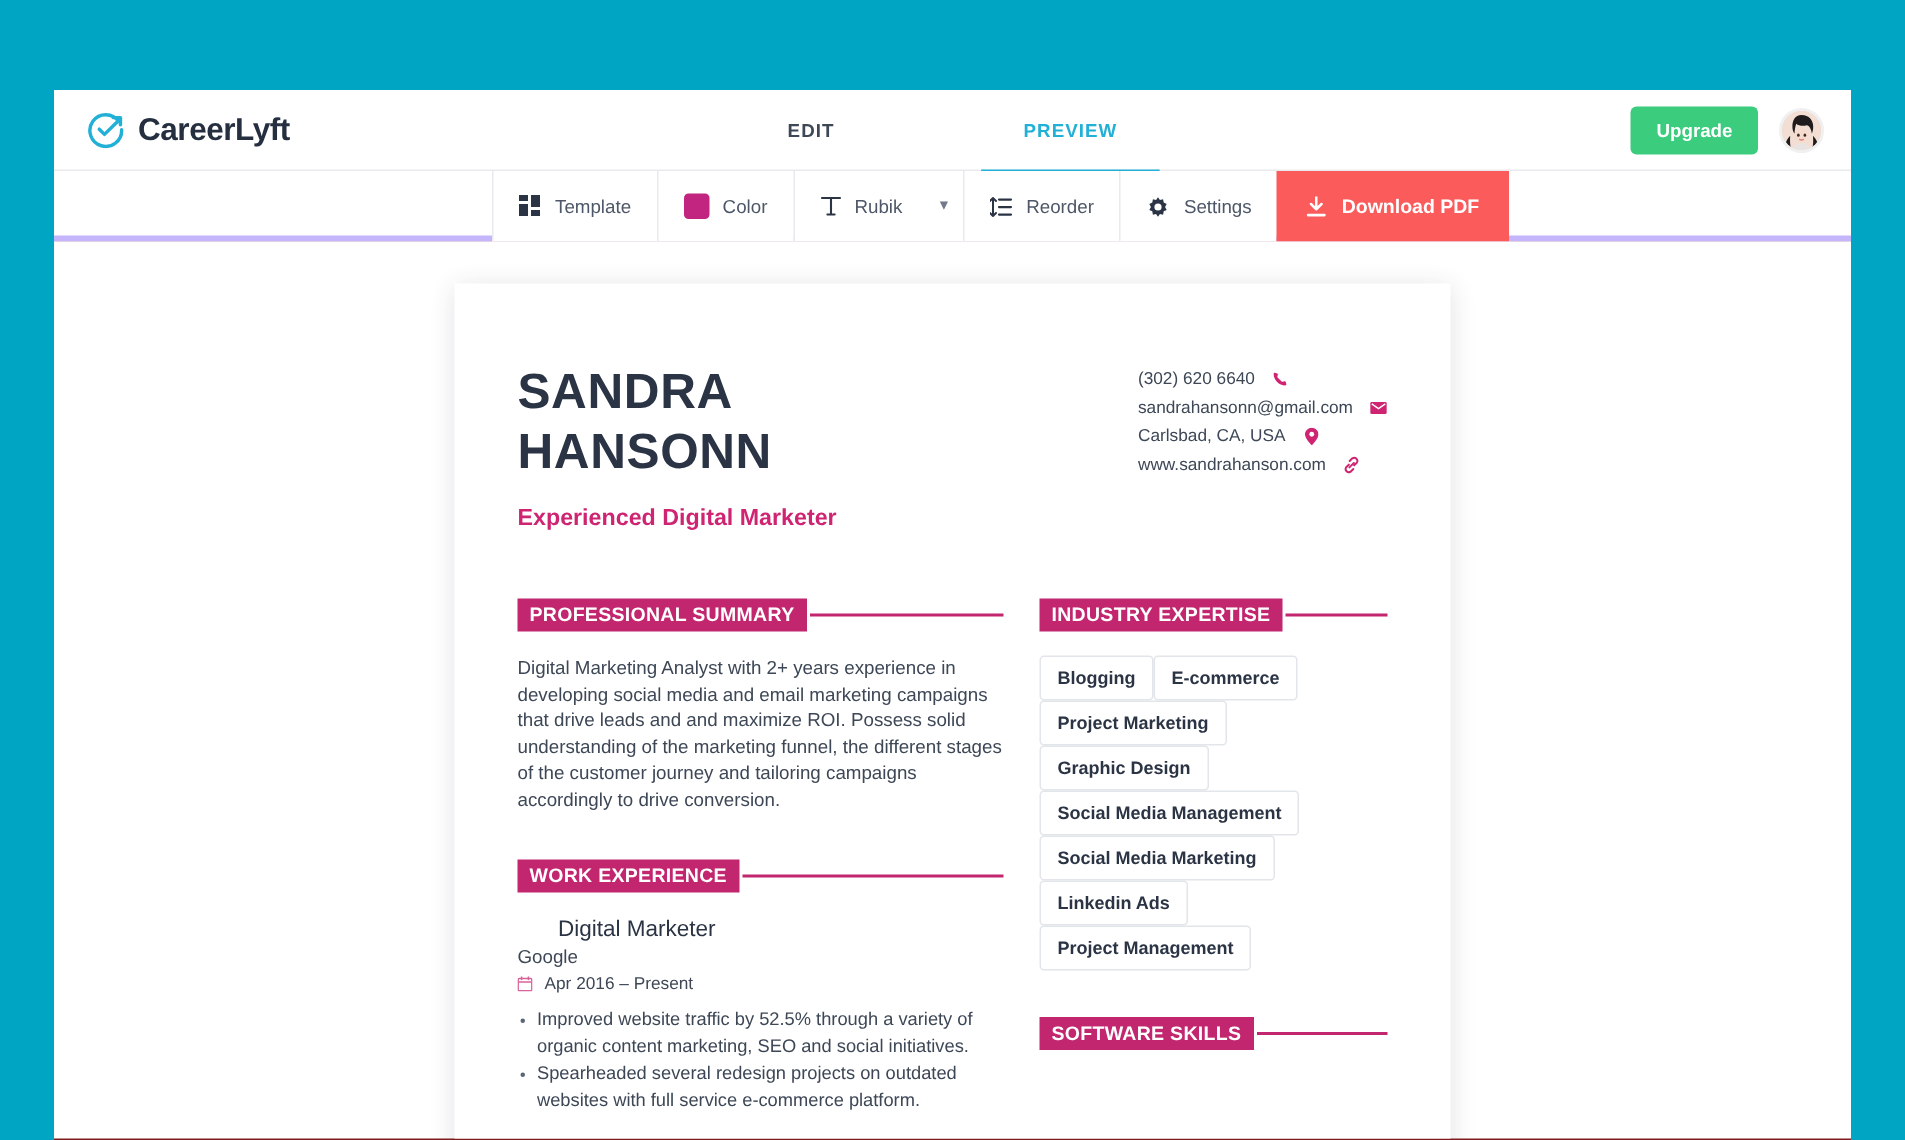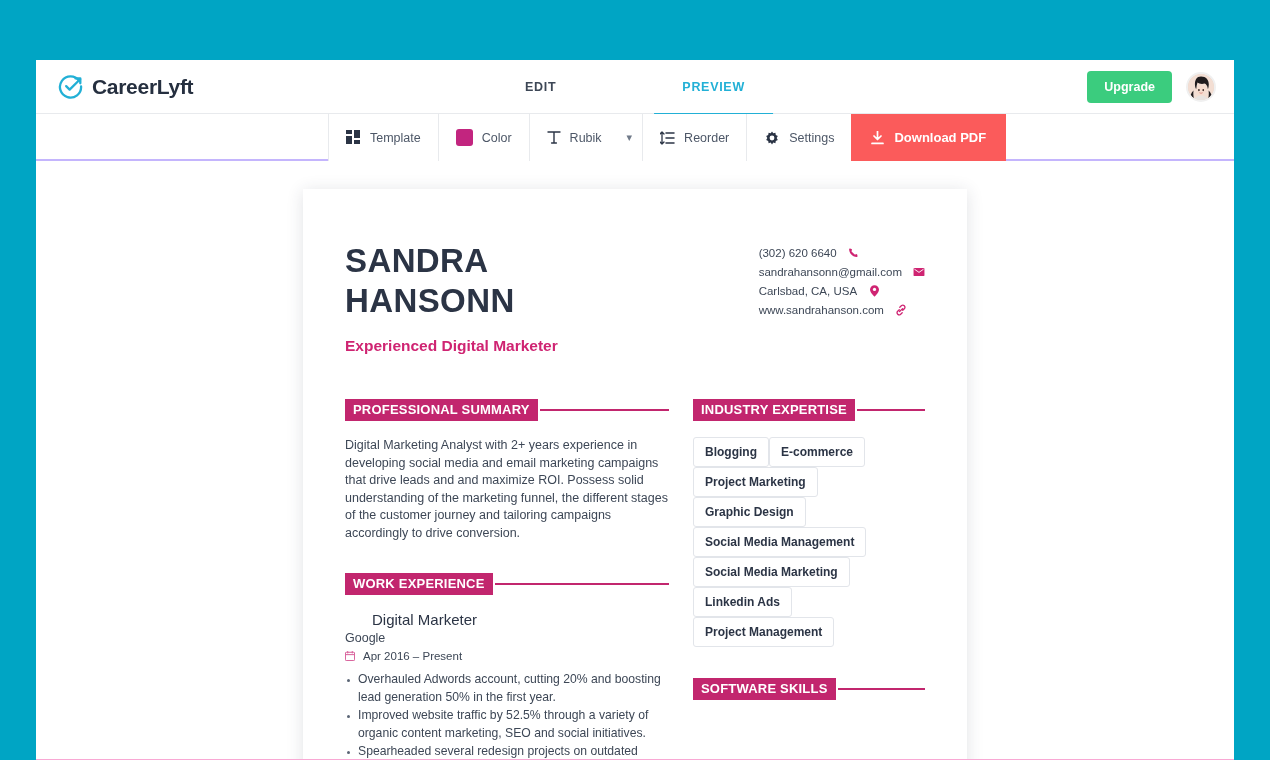--- a/index.html
+++ b/index.html
@@ -16,21 +16,21 @@
     position: relative;
   }
 
   
   .app-window {
     position: absolute;
     left: 36px;
     top: 60px;
     width: 1198px;
     height: 700px;
-    background: #f9a8d4;
+    background: #7f1d1d;
     overflow: hidden;
     text-decoration: underline;
   }
 
   
   .app-header {
     position: relative;
     height: 54px;
     background: #ffffff;
     border-bottom: 1px solid #e8eaed;
@@ -126,21 +126,21 @@
     border: 2px solid #f0f0f0;
     cursor: pointer;
   }
   .avatar svg { display: block; width: 100%; height: 100%; }
 
   
   .toolbar-row {
     position: relative;
     height: 47px;
     background: #ffffff;
-    border-bottom: 2px solid #c4b5fd;
+    border-bottom: 4px solid #c4b5fd;
     padding-left: 24px;
   }
 
   .toolbar {
     position: absolute;
     left: 292px;
     top: 0;
     height: 47px;
     display: flex;
     align-items: stretch;
@@ -547,21 +547,20 @@
               <span class="cal-ico">
                 <svg width="10" height="10" viewBox="0 0 11 11">
                   <rect x="0.5" y="1.4" width="10" height="9.1" rx="0.8" fill="none" stroke="#d8629b" stroke-width="1.1"></rect>
                   <path d="M0.8 4h9.4" stroke="#d8629b" stroke-width="1.1"></path>
                   <path d="M3 0v2.2M8 0v2.2" stroke="#d8629b" stroke-width="1.1" stroke-linecap="round"></path>
                 </svg>
               </span>
               <span>Apr 2016 – Present</span>
             </div>
             <ul class="bullets">
-              <li>Overhauled Adwords account, cutting 20% and boosting lead generation 50% in the first year.</li>
               <li>Improved website traffic by 52.5% through a variety of organic content marketing, SEO and social initiatives.</li>
               <li>Spearheaded several redesign projects on outdated websites with full service e-commerce platform.</li>
 
             </ul>
           </div>
 
         </div>
 
         <div class="col-right">
 

